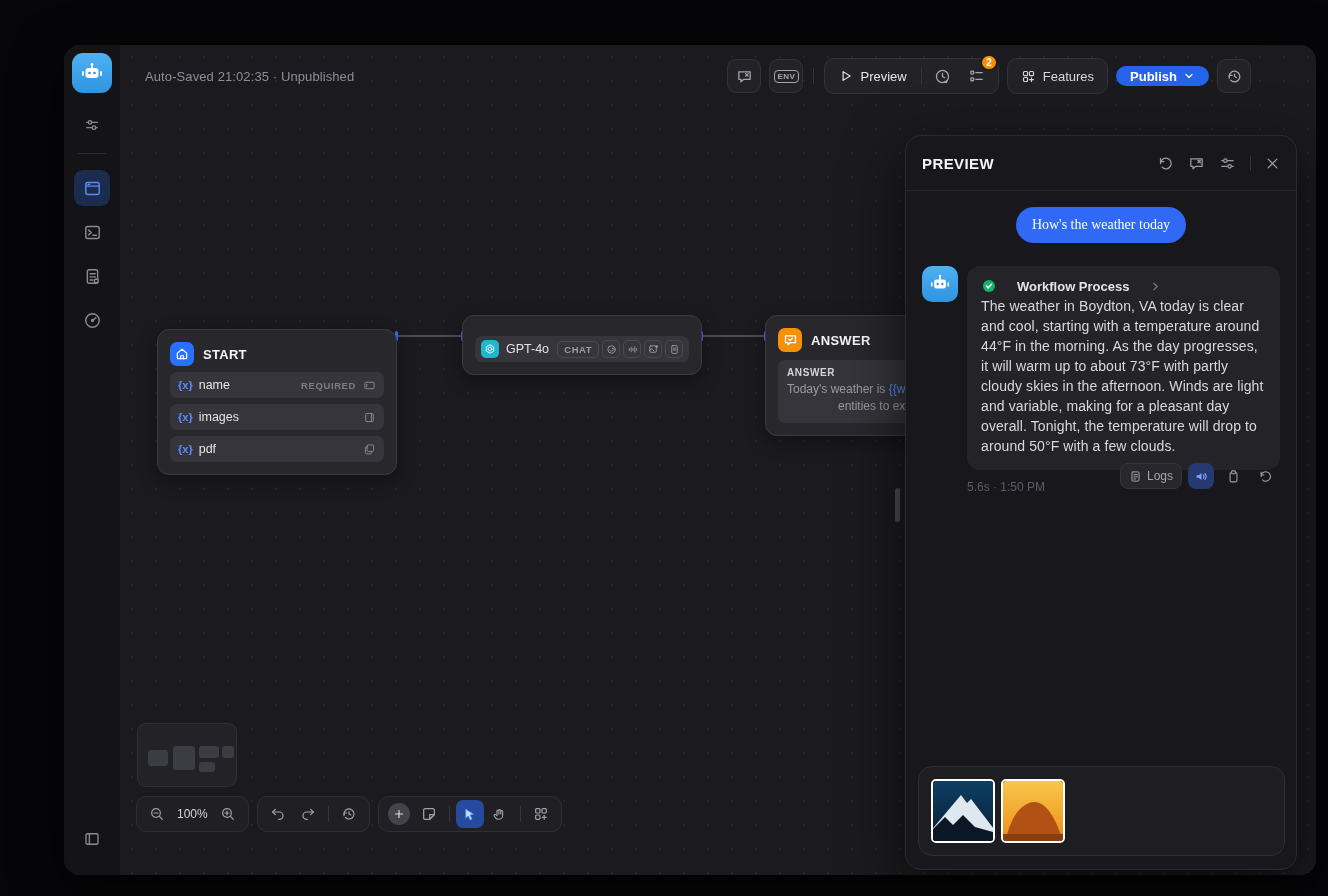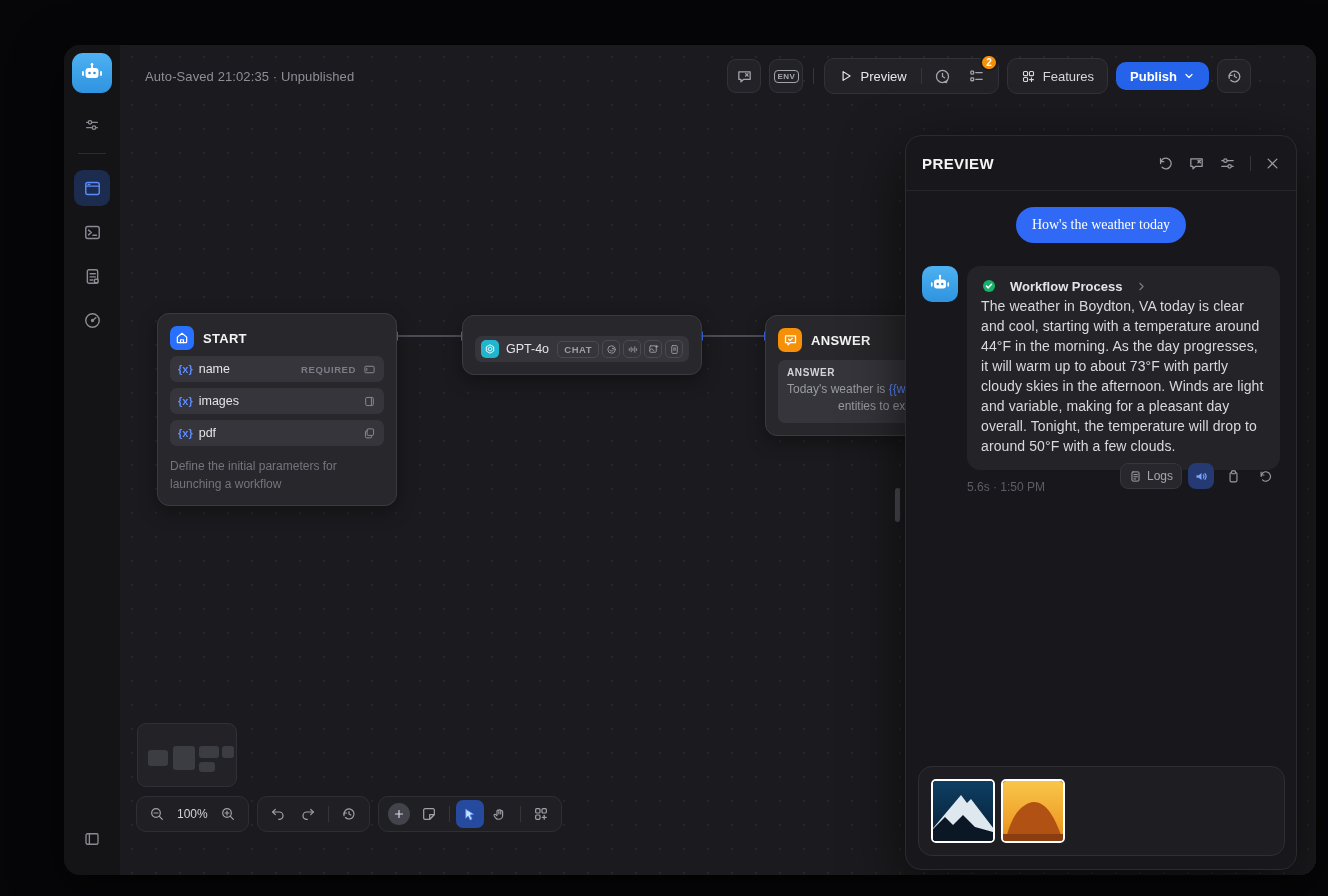--- a/index.html
+++ b/index.html
@@ -36,21 +36,21 @@
   .tb-group { height:36px; border-radius:10px; background:#232327; border:1px solid #323238;
     display:flex; align-items:center; padding:0 8px; gap:8px; }
   .tb-group .play { color:#e6e6ea; font-size:13px; display:flex; align-items:center; gap:7px; padding:0 6px; font-weight:500;}
   .tb-group .gsep { width:1px; height:16px; background:#35353b; }
   .tb-gicon { width:26px; height:26px; display:flex; align-items:center; justify-content:center; color:#a5a5ae; position:relative;}
   .badge { position:absolute; top:-9px; right:-8px; min-width:17px; height:17px; border-radius:9px; background:#f79009;
     color:#fff; font-size:10px; font-weight:700; display:flex; align-items:center; justify-content:center; padding:0 4px;
     border:2px solid #1b1b1f; }
   .features-btn { height:36px; border-radius:10px; background:#232327; border:1px solid #323238; color:#d6d6dc;
     display:flex; align-items:center; gap:7px; padding:0 13px; font-size:13px; font-weight:500; }
-  .publish-btn { height:28px; border-radius:10px; background:#2563eb; color:#fff; display:flex; align-items:center;
+  .publish-btn { height:20px; border-radius:10px; background:#2563eb; color:#fff; display:flex; align-items:center;
     gap:6px; padding:0 14px; font-size:13px; font-weight:600; }
   .env-tag { font-size:8px; font-weight:700; letter-spacing:.5px; border:1.4px solid #a5a5ae; border-radius:4px; padding:1px 3px; }
 
   
   .edge { position:absolute; height:2px; background:#4c4c55; z-index:1; }
   .edge::before,.edge::after { content:""; position:absolute; top:-4px; width:3px; height:10px; border-radius:2px; background:#3b6df2; }
   .edge::before { left:-2px; } .edge::after { right:-2px; }
 
   
   .node { position:absolute; width:240px; background:#28282c; border:1px solid #3a3a41; border-radius:12px;
@@ -106,21 +106,21 @@
   .ph-icons { margin-left:auto; display:flex; align-items:center; gap:14px; color:#9a9aa3; }
   .ph-sep { width:1px; height:15px; background:#35353b; }
 
   .chat { flex:1; padding:16px 16px 8px; overflow:hidden; display:flex; flex-direction:column; }
   .user-row { display:flex; justify-content:center;font-family:Liberation Serif, serif; }
   .user-bubble { background:#3069f5; color:#fff; font-size:14px; padding:10px 16px; border-radius:20px; max-width:300px; }
   .bot-row { display:flex; gap:9px; margin-top:23px; }
   .bot-avatar { width:36px; height:36px; border-radius:10px; background:linear-gradient(180deg,#4db1f2,#2f93e0);
     display:flex; align-items:center; justify-content:center; flex:none; }
   .bot-bubble { background:#232328; border-radius:13px; padding:12px 14px 14px; flex:1; }
-  .process-row { display:flex; align-items:center; gap:13px; color:#e4e4e7; font-size:13px; font-weight:600; }
+  .process-row { display:flex; align-items:center; gap:20px; color:#e4e4e7; font-size:13px; font-weight:600; }
   .process-row .chev { color:#7c7c85; display:flex; }
   .bot-text { margin-top:2px; font-size:14px; line-height:1.43; color:#d8d8dd; letter-spacing:.1px;}
   .msg-footer { display:flex; align-items:center; margin:-12px 2px 0 45px; position:relative; z-index:2; }
   .msg-meta { font-size:12px; color:#5c5c66; margin-top:22px; }
   .msg-actions { margin-left:auto; display:flex; align-items:center; gap:6px; }
   .act-chip { height:26px; display:flex; align-items:center; gap:5px; padding:0 8px; border-radius:8px;
     background:#27272c; border:1px solid #36363d; color:#a5a5ae; font-size:12px; }
   .act-ic { width:26px; height:26px; border-radius:8px; display:flex; align-items:center; justify-content:center; color:#9a9aa3;}
   .act-ic.active { background:#253a72; color:#7aa3ff; }
 
@@ -268,21 +268,21 @@
               <polyline points="4.5,14.5 4.5,10.5 8.5,10.5"></polyline>
               <polyline points="12,8.5 12,12 14.8,13.5"></polyline>
           </svg>
         </div>
       </div>
     </div>
 
     <div class="edge" style="left:277px; top:290px; width:65px;"></div>
     <div class="edge" style="left:582px; top:290px; width:63px;"></div>
 
-    <div class="node" style="left:37px; top:268px;">
+    <div class="node" style="left:37px; top:284px;">
       <div class="node-head">
         <div class="node-ic" style="background:#2970ff;">
           <svg width="14" height="14" viewBox="0 0 24 24" fill="none" stroke="#fff" stroke-width="2.1" stroke-linecap="round" stroke-linejoin="round">
             <path d="M4 10.5L12 4l8 6.5V19a1 1 0 0 1-1 1H5a1 1 0 0 1-1-1z"></path>
               <path d="M9.5 20v-5h5v5"></path>
           </svg>
         </div>
         <span class="node-title">START</span>
       </div>
       <div class="vrow">
@@ -309,21 +309,20 @@
       <div class="vrow">
         <span class="vtok">{x}</span>
         <span class="vname">pdf</span>
         <span class="vicon" style="margin-left:auto;">
           <svg width="13" height="13" viewBox="0 0 24 24" fill="none" stroke="currentColor" stroke-width="1.8" stroke-linejoin="round">
             <rect x="7.5" y="3.5" width="12" height="12" rx="2"></rect>
               <path d="M16 15.5v2.5a2 2 0 0 1-2 2H6.5a2 2 0 0 1-2-2V9a2 2 0 0 1 2-2H9"></path>
           </svg>
         </span>
       </div>
-      <div class="node-desc">Define the initial parameters for launching a workflow</div>
     </div>
 
     <div class="node" style="left:342px; top:270px;">
       <div class="model-row">
         <span class="model-ic">
           <svg width="12" height="12" viewBox="0 0 24 24" fill="none" stroke="#fff" stroke-width="1.8" stroke-linejoin="round">
             <path d="M12 3.5l7.4 4.3v8.4L12 20.5l-7.4-4.3V7.8z"></path>
               <path d="M12 8l3.5 2v4L12 16l-3.5-2v-4z"></path>
           </svg>
         </span>

